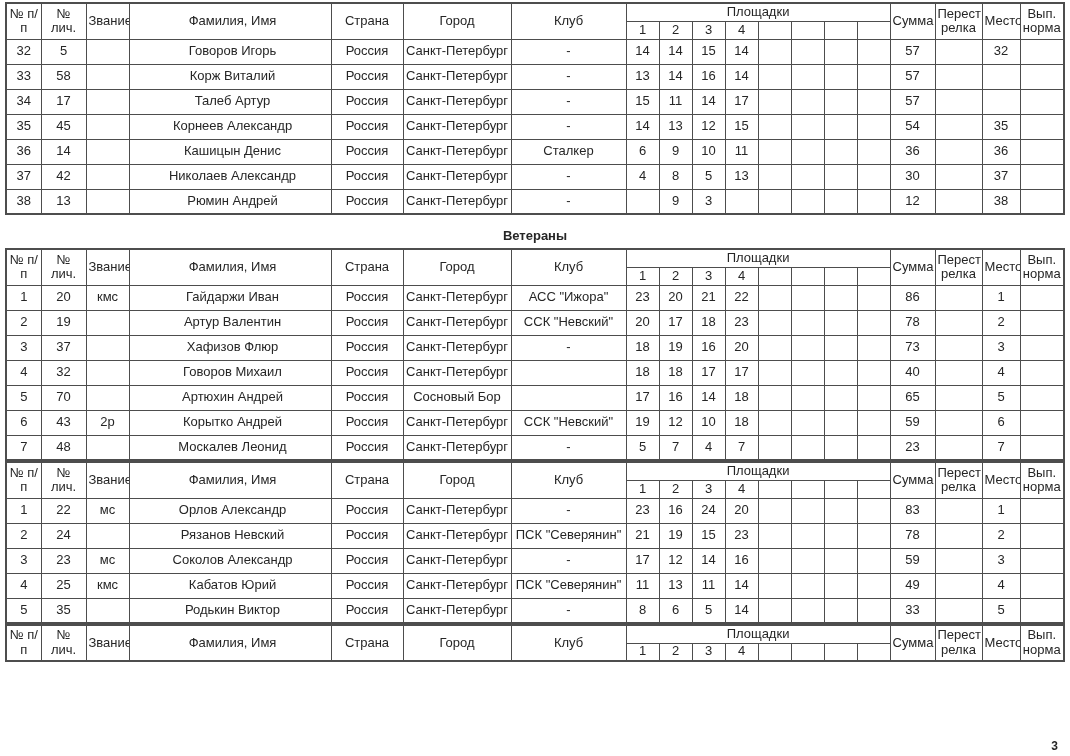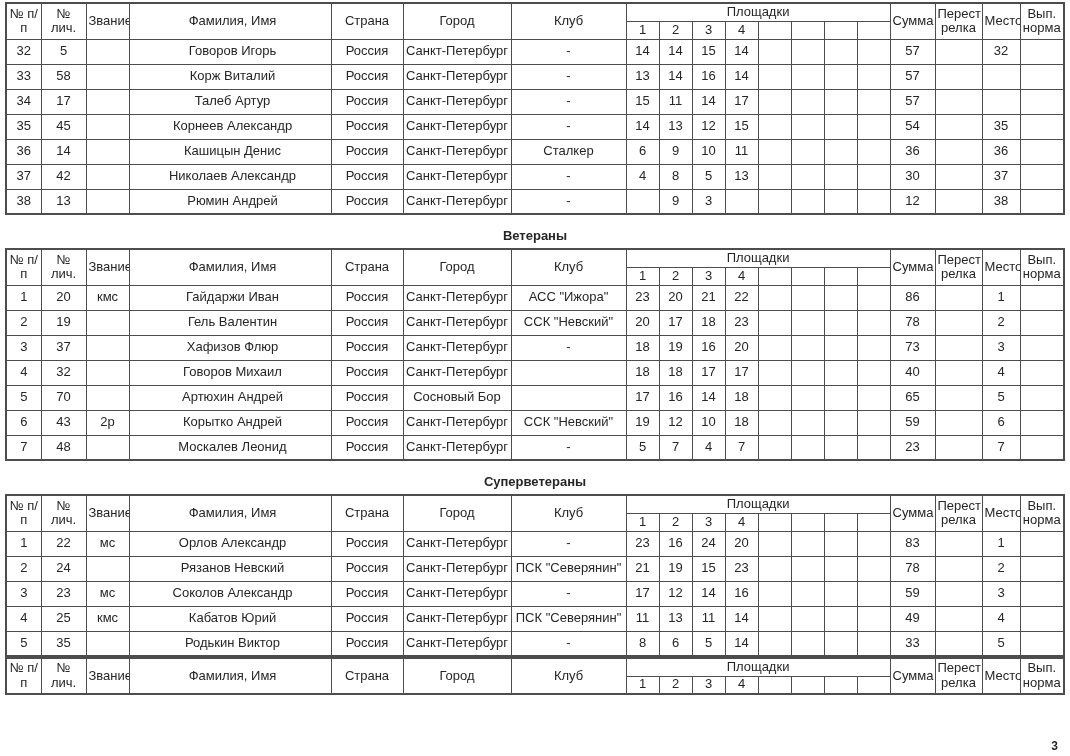--- a/index.html
+++ b/index.html
@@ -324,21 +324,21 @@
             <td></td>
             <td>86</td>
             <td></td>
             <td>1</td>
             <td></td>
           </tr>
           <tr>
             <td>2</td>
             <td>19</td>
             <td></td>
-            <td class="name-cell">Гель Валентин</td>
+            <td class="name-cell">Артур Валентин</td>
             <td>Россия</td>
             <td>Санкт-Петербург</td>
             <td>ССК "Невский"</td>
             <td>20</td>
             <td>17</td>
             <td>18</td>
             <td>23</td>
             <td></td>
             <td></td>
             <td></td>
@@ -448,21 +448,20 @@
             <td></td>
             <td></td>
             <td></td>
             <td>23</td>
             <td></td>
             <td>7</td>
             <td></td>
           </tr>
         </tbody>
       </table>
-      <div class="section-title">Суперветераны</div>
       <table class="results">
         <colgroup>
           <col style="width: 35px;">
           <col style="width: 45px;">
           <col style="width: 43px;">
           <col style="width: 202px;">
           <col style="width: 72px;">
           <col style="width: 108px;">
           <col style="width: 115px;">
           <col style="width: 33px;">

